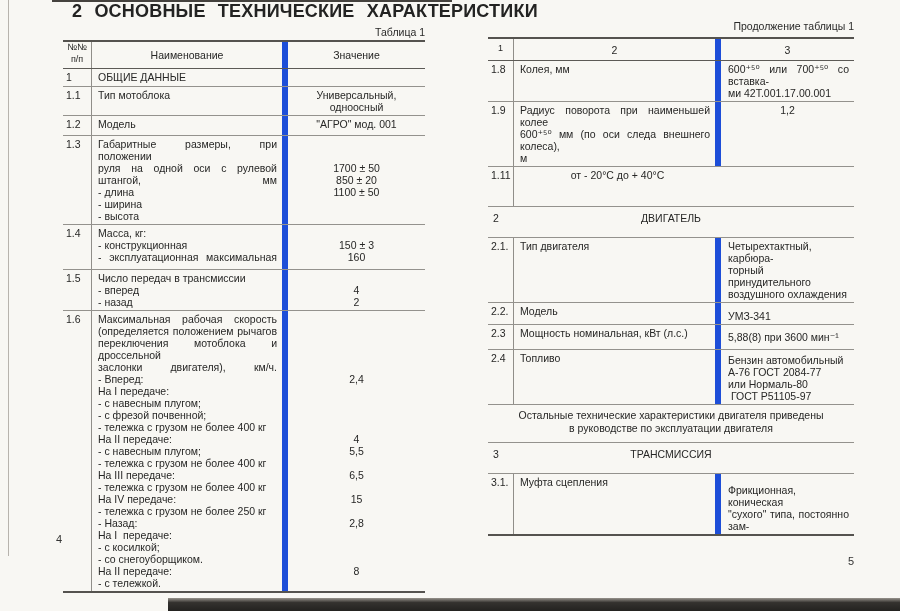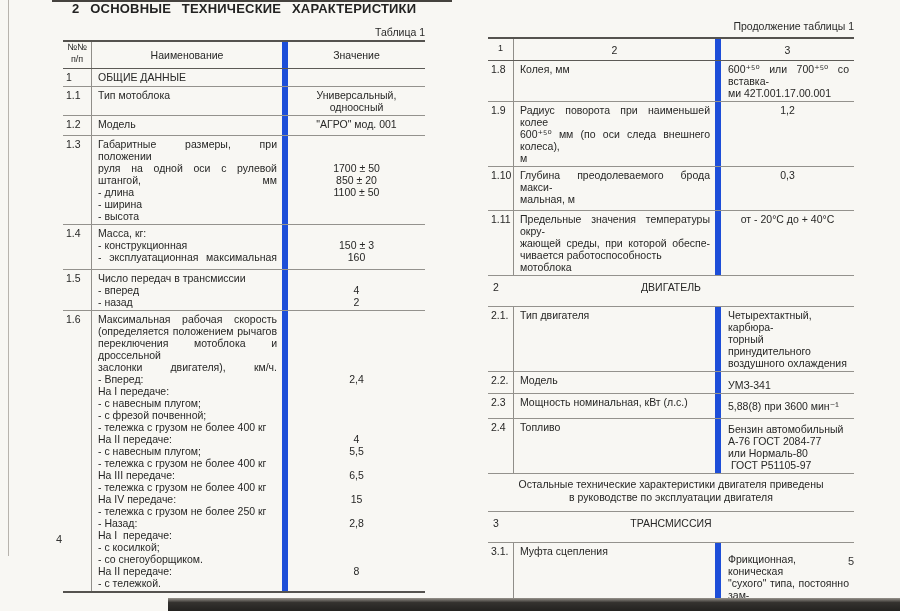--- a/index.html
+++ b/index.html
@@ -13,21 +13,21 @@
   .book-spine{position:absolute;left:446px;top:0;width:20px;height:601px;
     background:linear-gradient(90deg,rgba(150,145,138,0) 0%,rgba(110,106,100,.35) 28%,
       #35322e 52%,#16514 60%,#151412 62%,rgba(120,115,108,.28) 88%,rgba(0,0,0,0) 100%);}
   .bottom-edge{position:absolute;left:168px;top:598px;width:732px;height:13px;
     background:linear-gradient(180deg,#97938c 0%,#34322f 35%,#232220 100%);}
 
   .page{position:absolute;top:0;height:598px;}
   #page-left{left:8px;width:440px;}
   #page-right{left:464px;width:436px;}
 
-  .doc-title{position:absolute;left:64px;top:1px;font-size:13px;font-weight:bold;
+  .doc-title{position:absolute;left:64px;top:1px;font-size:18px;font-weight:bold;
     letter-spacing:.2px;word-spacing:7px;white-space:nowrap;color:#232322;}
   .tbl-caption{position:absolute;font-size:10.5px;text-align:right;color:#2a2a29;}
   #caption-left{left:55px;width:362px;top:26px;}
   #caption-right{left:24px;width:366px;top:20px;}
   .page-num{position:absolute;font-size:11px;color:#343433;}
   #pagenum-left{left:48px;top:533px;}
   #pagenum-right{left:384px;top:555px;}
 
   
   .gtable{position:absolute;font-size:10.5px;line-height:12px;
@@ -238,37 +238,22 @@
           <div class="cell c1">1.9</div>
           <div class="cell c2">
             <div class="line j">Радиус поворота при наименьшей колее</div>
             <div class="line j">600⁺⁵⁰ мм (по оси следа внешнего колеса),</div>
             <div class="line">м</div>
           </div>
           <div class="cell c3 vstack">
             <div class="line">1,2</div>
           </div>
         </div>
-        <div class="trow r3">
-          <div class="cell c1">1.10</div>
-          <div class="cell c2">
-            <div class="line j">Глубина преодолеваемого брода макси-</div>
-            <div class="line">мальная, м</div>
-          </div>
-          <div class="cell c3 vstack">
-            <div class="line">0,3</div>
-          </div>
-        </div>
         <div class="trow r4">
           <div class="cell c1">1.11</div>
-          <div class="cell c2">
-            <div class="line j">Предельные значения температуры окру-</div>
-            <div class="line j">жающей среды, при которой обеспе-</div>
-            <div class="line">чивается работоспособность мотоблока</div>
-          </div>
           <div class="cell c3 vstack">
             <div class="line">от - 20°С до + 40°С</div>
           </div>
         </div>
         <div class="trow r5 section">
           <div class="sec-num">2</div>
           <div class="sec-label">ДВИГАТЕЛЬ</div>
         </div>
         <div class="trow r6">
           <div class="cell c1">2.1.</div>

